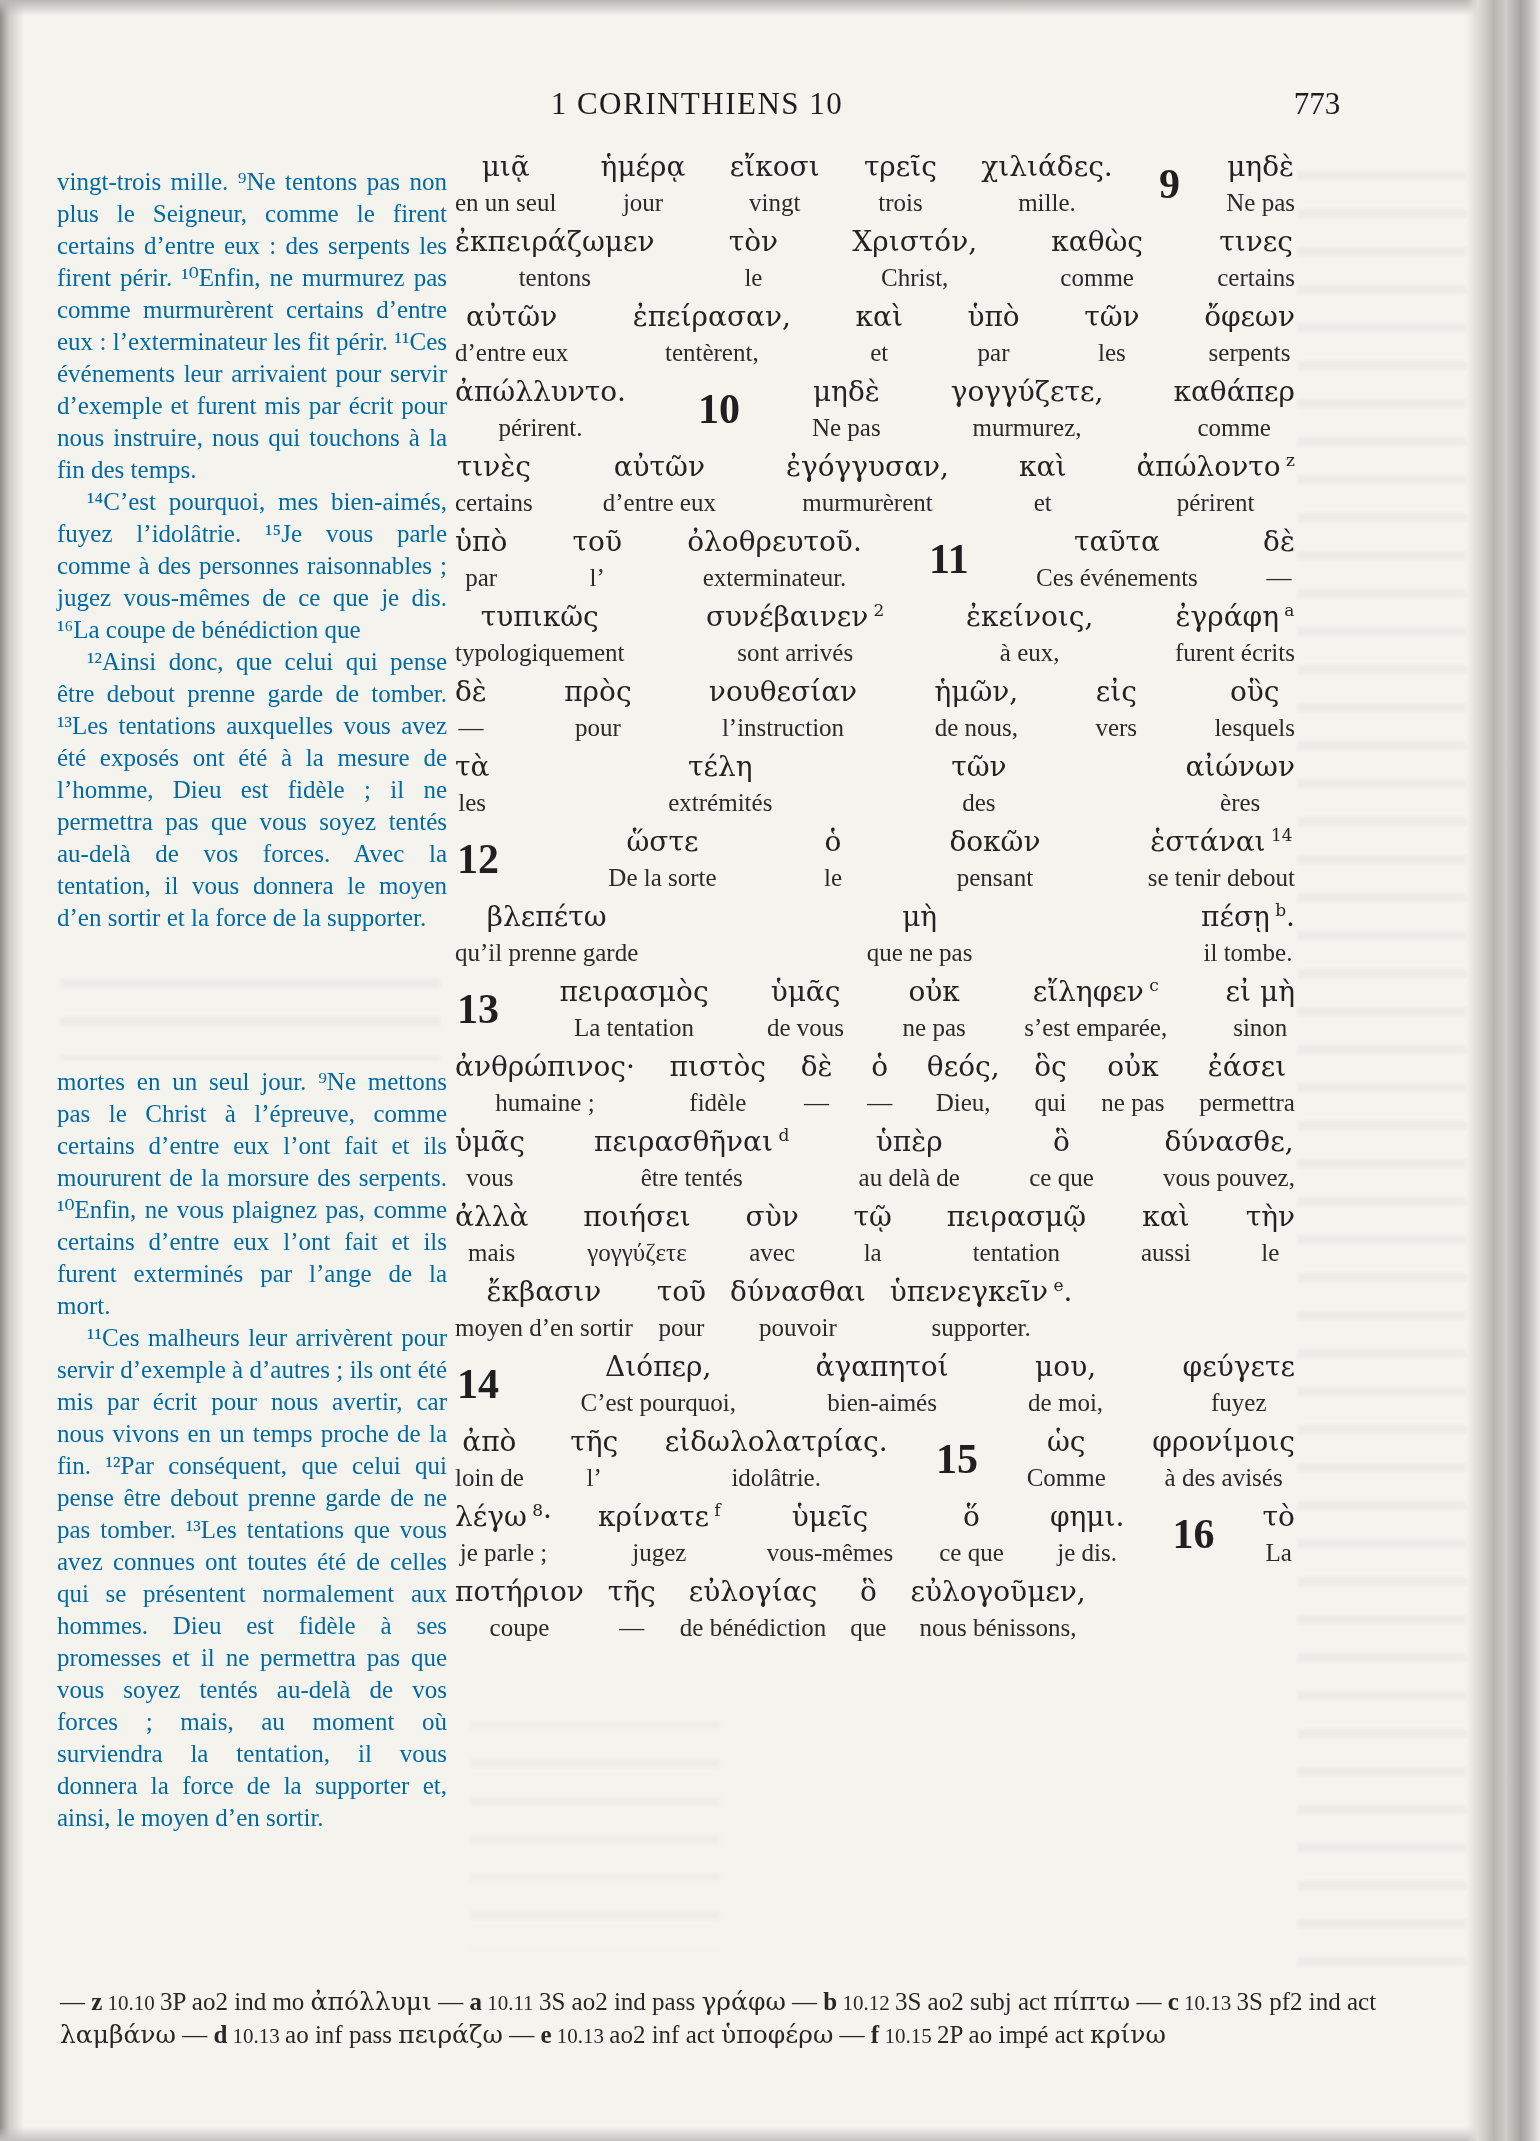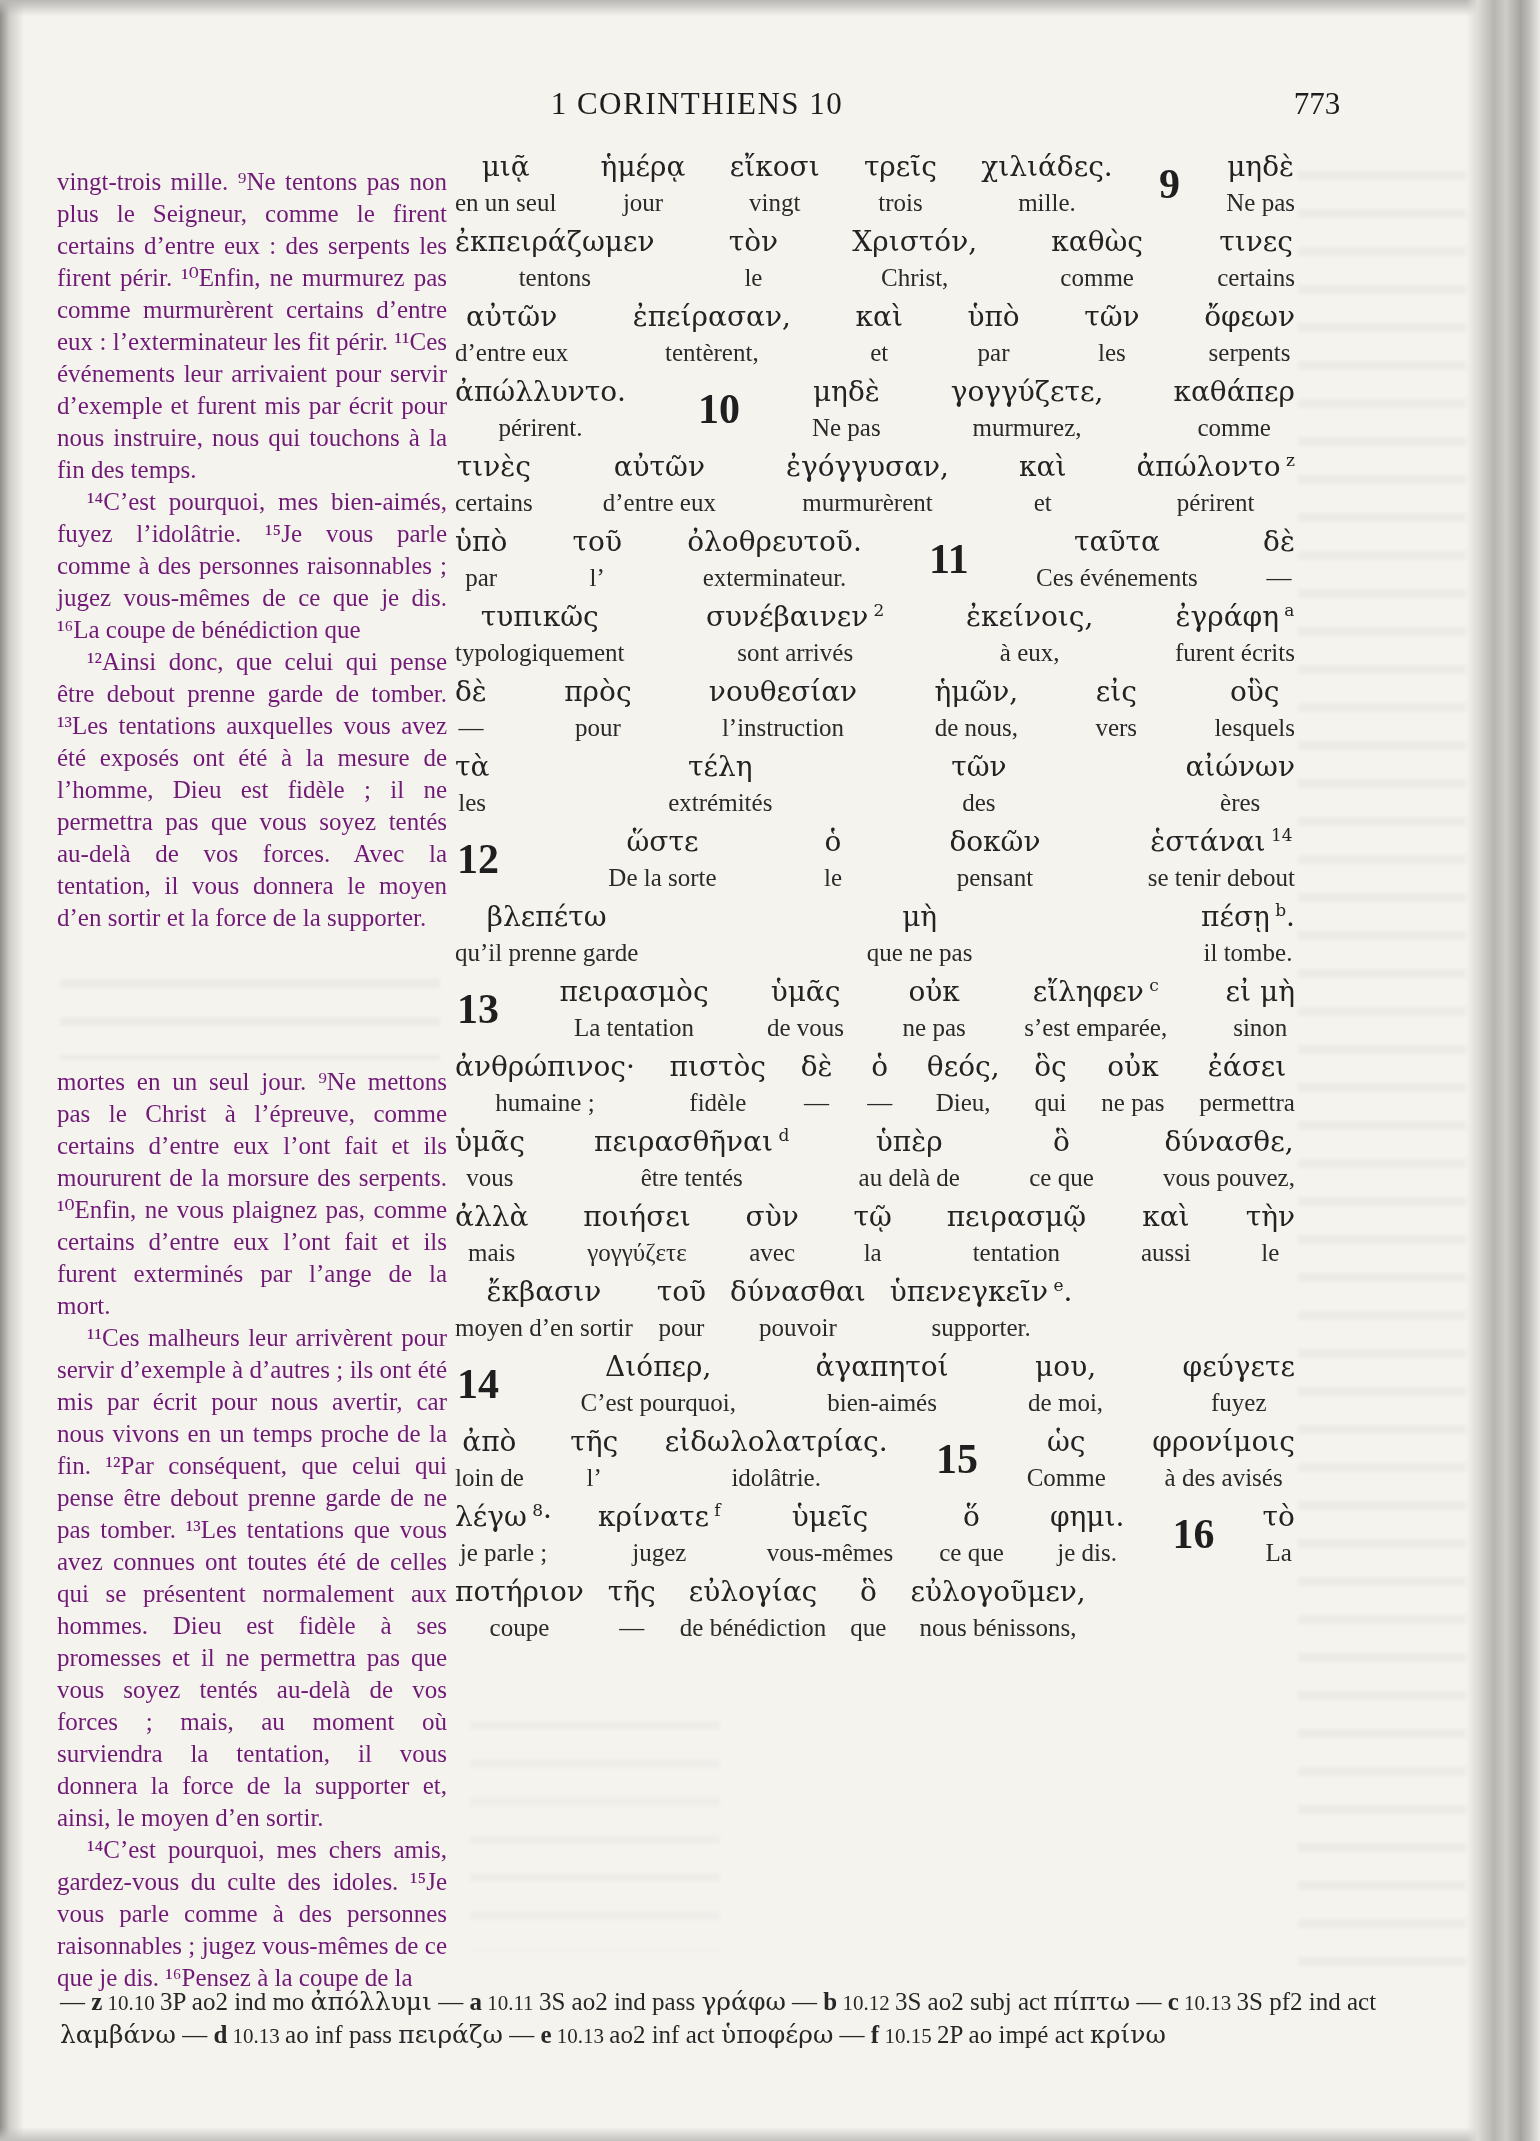--- a/index.html
+++ b/index.html
@@ -24,21 +24,21 @@
   .ghost-a{left:1298px;top:150px;width:168px;height:1840px;}
   .ghost-b{left:60px;top:958px;width:380px;height:102px;}
   .ghost-c{left:470px;top:1700px;width:250px;height:250px;opacity:.5;}
 
   .hdr-title{position:absolute;top:86px;left:437px;width:520px;text-align:center;
     font-size:31px;letter-spacing:1.5px;color:#1d1d1d;}
   .hdr-page{position:absolute;top:86px;left:1272px;width:90px;text-align:center;
     font-size:31px;color:#1d1d1d;}
 
   .col-left{position:absolute;left:57px;width:390px;text-align:justify;
-    font-size:25px;line-height:32px;color:#701a75;}
+    font-size:25px;line-height:32px;color:#0369a1;}
   .col-left.block-a{top:166px;}
   .col-left.block-b{top:1066px;}
   .col-left p{margin:0 0 0 0;}
   .col-left p.indent{text-indent:30px;}
   .col-left sup,{line-height:0;}
 
   .interlinear{position:absolute;left:455px;top:150px;width:840px;}
   .il-line{display:flex;justify-content:space-between;align-items:stretch;
     min-height:68px;margin-bottom:7px;gap:24px;}
   .word{display:flex;flex-direction:column;justify-content:space-between;
@@ -72,21 +72,20 @@
   <div class="hdr-page">773</div>
 
   <div class="col-left block-a" id="block1">
       <p class="">vingt-trois mille. ⁹Ne tentons pas non plus le Seigneur, comme le firent certains d’entre eux : des serpents les firent périr. ¹⁰Enfin, ne murmurez pas comme murmurèrent certains d’entre eux : l’exterminateur les fit périr. ¹¹Ces événements leur arrivaient pour servir d’exemple et furent mis par écrit pour nous instruire, nous qui touchons à la fin des temps.</p>
       <p class="indent">¹⁴C’est pourquoi, mes bien-aimés, fuyez l’idolâtrie. ¹⁵Je vous parle comme à des personnes raisonnables ; jugez vous-mêmes de ce que je dis. ¹⁶La coupe de bénédiction que</p>
       <p class="indent">¹²Ainsi donc, que celui qui pense être debout prenne garde de tomber. ¹³Les tentations auxquelles vous avez été exposés ont été à la mesure de l’homme, Dieu est fidèle ; il ne permettra pas que vous soyez tentés au-delà de vos forces. Avec la tentation, il vous donnera le moyen d’en sortir et la force de la supporter.</p>
     </div>
   <div class="col-left block-b" id="block2">
       <p class="">mortes en un seul jour. ⁹Ne mettons pas le Christ à l’épreuve, comme certains d’entre eux l’ont fait et ils moururent de la morsure des serpents. ¹⁰Enfin, ne vous plaignez pas, comme certains d’entre eux l’ont fait et ils furent exterminés par l’ange de la mort.</p>
       <p class="indent">¹¹Ces malheurs leur arrivèrent pour servir d’exemple à d’autres ; ils ont été mis par écrit pour nous avertir, car nous vivons en un temps proche de la fin. ¹²Par conséquent, que celui qui pense être debout prenne garde de ne pas tomber. ¹³Les tentations que vous avez connues ont toutes été de celles qui se présentent normalement aux hommes. Dieu est fidèle à ses promesses et il ne permettra pas que vous soyez tentés au-delà de vos forces ; mais, au moment où surviendra la tentation, il vous donnera la force de la supporter et, ainsi, le moyen d’en sortir.</p>
-      <p class="indent">¹⁴C’est pourquoi, mes chers amis, gardez-vous du culte des idoles. ¹⁵Je vous parle comme à des personnes raisonnables ; jugez vous-mêmes de ce que je dis. ¹⁶Pensez à la coupe de la</p>
     </div>
 
   <div class="interlinear" id="interlinear">
       <div class="il-line">
         <div class="word">
           <div class="gk">μιᾷ</div>
           <div class="fr">en un seul</div>
         </div>
         <div class="word">
           <div class="gk">ἡμέρᾳ</div>

